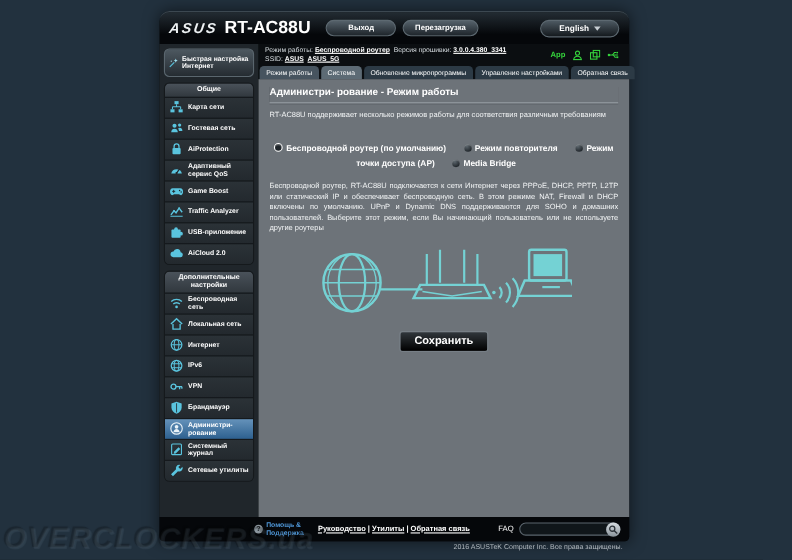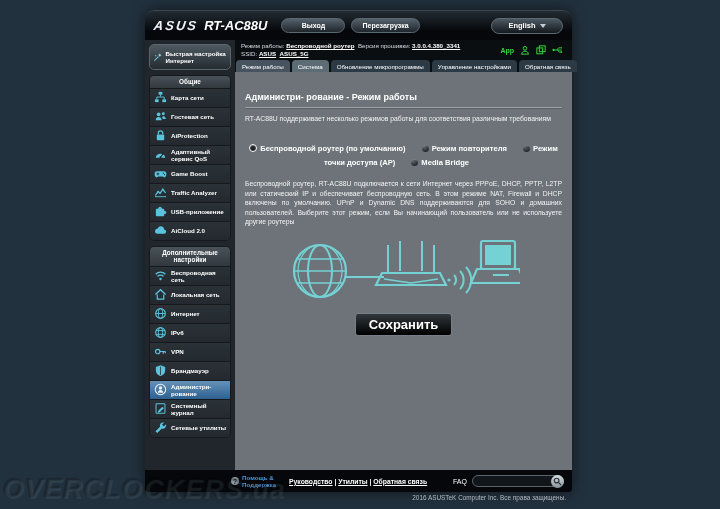--- a/index.html
+++ b/index.html
@@ -13,21 +13,21 @@
     background:#0b0e11; border-radius:9px 9px 4px 4px; display:flex; flex-direction:column;
     box-shadow:0 0 14px rgba(0,0,0,.55);
   }
   
   .topbar{
     height:30px; flex:0 0 30px; display:flex; align-items:center; gap:6px; padding:0 9px;
     background:linear-gradient(#232c33,#05070a 70%); border-radius:9px 9px 0 0;
     border-top:1px solid #3c4851;
   }
   .brand{ font-weight:bold; font-style:italic; font-size:13px; letter-spacing:2px; color:#eef2f4; transform:skewX(-8deg); }
-  .model{ font-weight:bold; font-size:13px; color:#fff; margin-right:8px;font-style:italic; }
+  .model{ font-weight:bold; font-size:16px; color:#fff; margin-right:8px; }
   .hdr-btn{
     min-width:64px; height:15px; padding:0 10px; border-radius:9px; cursor:pointer;
     background:linear-gradient(#55616a,#1f262c); border:1px solid #5d6971;
     color:#fff; font-size:7px; font-weight:bold; display:flex; align-items:center; justify-content:center;
   }
   .lang{
     margin-left:auto; width:72px; height:16px; border-radius:9px;
     background:linear-gradient(#4d5962,#14191d); border:1px solid #5d6971;
     display:flex; align-items:center; justify-content:center; gap:4px;
     color:#fff; font-size:7.5px; font-weight:bold; cursor:pointer;
@@ -64,38 +64,38 @@
   .hdr-icons svg{ cursor:pointer; }
   
   .tabs{ flex:0 0 14px; display:flex; align-items:flex-end; gap:2px; padding:0 0 0 1px; }
   .tab{
     background:#2c3a45; color:#fff; font-size:6.2px; padding:3px 6px 2px;
     border-radius:4px 4px 0 0; cursor:pointer; white-space:nowrap;
   }
   .tab.sel{ background:#47545f; }
   .tab.hov{ background:#5d6b75; }
   
-  .content{ flex:1; background:#6d7379; padding:20px 10px; overflow:hidden; }
+  .content{ flex:1; background:#6d7379; padding:6px 10px; overflow:hidden; }
   .page-title{ font-size:9px; font-weight:bold; color:#fff; padding-bottom:5px;
     border-bottom:1px solid #9aa1a7; box-shadow:0 1px 0 rgba(0,0,0,.15); }
   .subtitle{ font-size:6.8px; margin-top:7px; color:#f2f4f5; }
   .options{ margin-top:20px; font-size:7.6px; font-weight:bold; line-height:14px; color:#fff;text-align:center; }
   .opt{ margin-right:14px; cursor:pointer; }
   .radio{
     display:inline-block; width:7px; height:7px; border-radius:50%;
     background:radial-gradient(circle at 35% 30%,#5a646b,#23292e 70%); vertical-align:-1px; margin-right:3px;
     box-shadow:inset 0 1px 1px rgba(255,255,255,.3);
   }
   .radio.sel{ background:#1e2429; border:1.5px solid #fff; width:8px; height:8px; }
   .desc{ margin-top:9px; font-size:6.8px; line-height:9.6px; color:#f2f4f5; text-align:justify; }
   .illus{ margin-top:6px; text-align:center; }
   .save-row{ text-align:center; margin-top:4px; }
   .save-btn{
     display:inline-block; background:linear-gradient(#31373c,#000); border:1px solid #777f86;
-    color:#fff; font-size:13px; font-weight:bold; padding:3px 13px; border-radius:3px; cursor:pointer;
+    color:#fff; font-size:10px; font-weight:bold; padding:3px 13px; border-radius:3px; cursor:pointer;
   }
   
   .footer{
     flex:0 0 22px; background:#05070a; display:flex; align-items:center; gap:12px;
     padding:0 8px 0 86px; border-radius:0 0 4px 4px;
   }
   .help{ display:flex; align-items:center; gap:3px; color:#4f97d8; font-size:6.2px; line-height:7px;
     font-weight:bold; width:46px; cursor:pointer; }
   .help-q{ flex:0 0 8px; width:8px; height:8px; border-radius:50%; background:#8c969d; color:#0b0e11;
     font-size:6.5px; font-weight:bold; display:flex; align-items:center; justify-content:center; }

